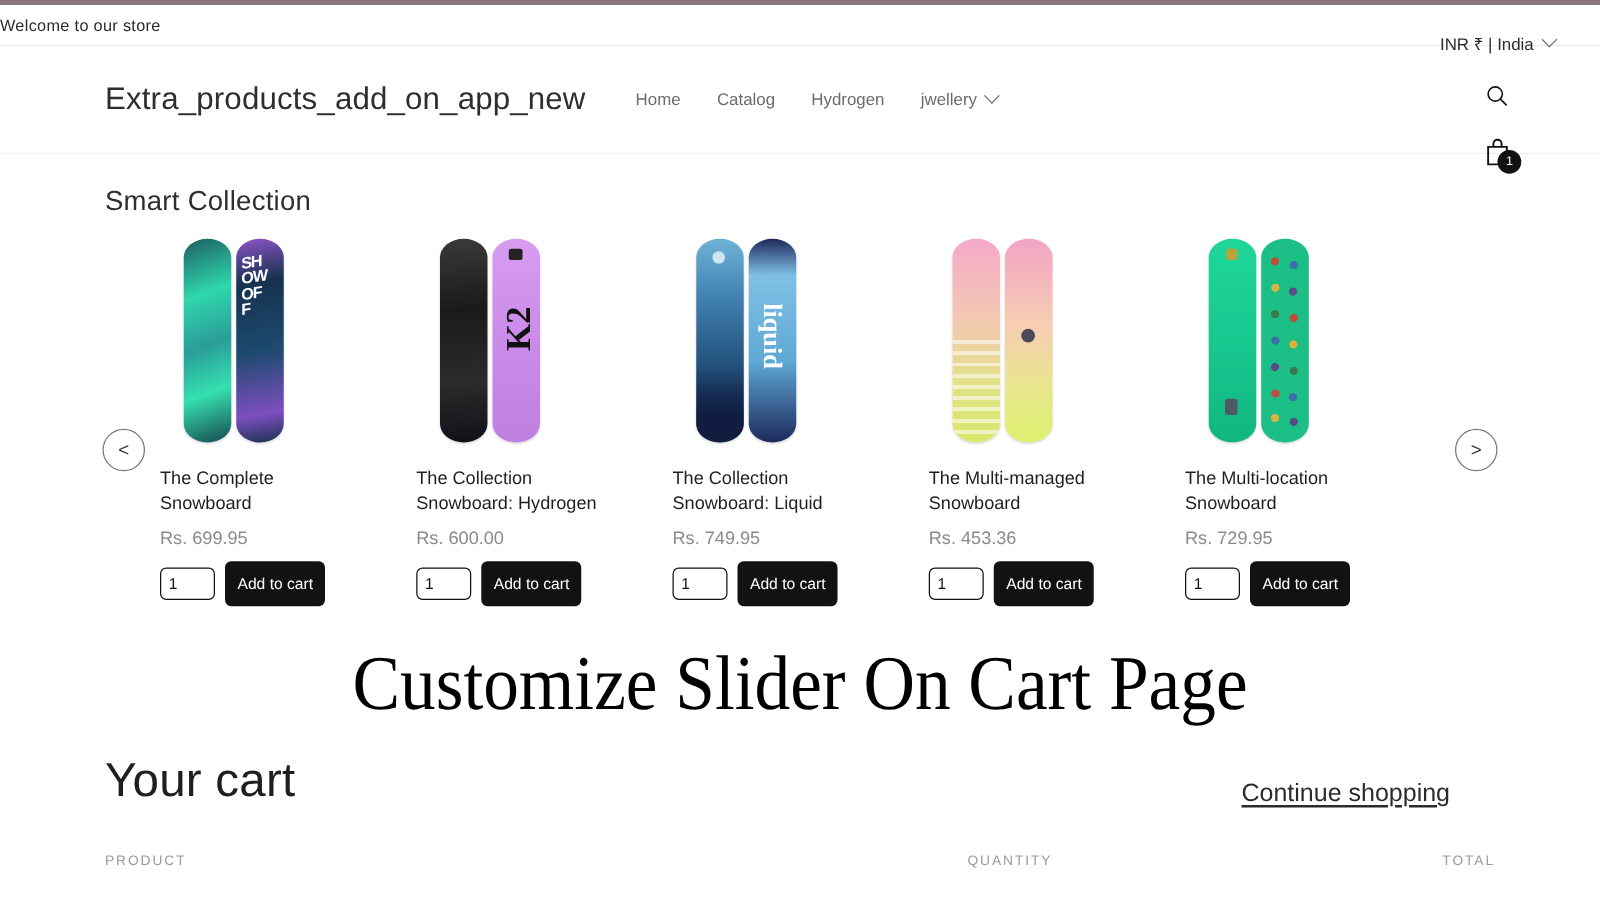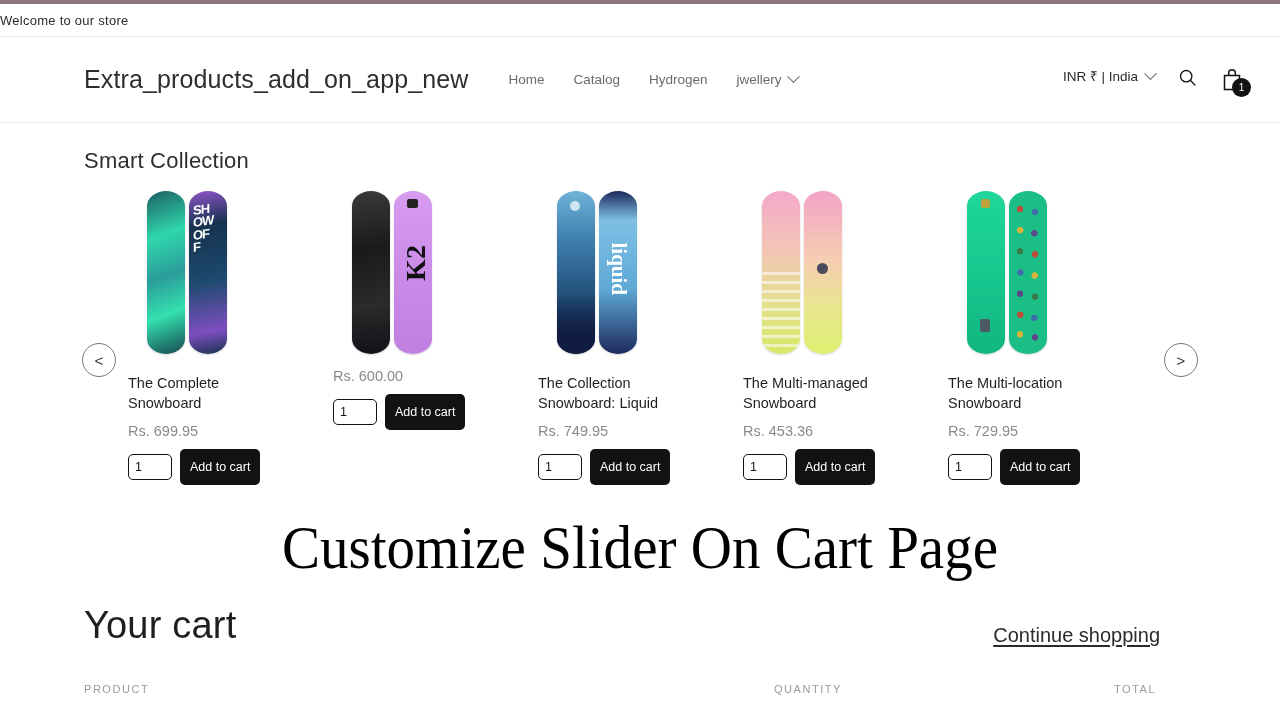--- a/index.html
+++ b/index.html
@@ -45,21 +45,21 @@
     white-space: nowrap;
   }
   .nav .with-caret { display: inline-flex; align-items: center; gap: 7px; }
   .caret {
     width: 9px; height: 9px; display: inline-block;
     border-right: 1.3px solid #6b6b6b; border-bottom: 1.3px solid #6b6b6b;
     transform: rotate(45deg) translate(-2px,-2px);
   }
   .header-right {
     margin-left: auto;
-    display: flex; align-items: flex-start; gap: 22px;
+    display: flex; align-items: center; gap: 22px; flex-direction: column;
   }
   .locale {
     display: inline-flex; align-items: center; gap: 8px;
     font-size: 13.5px; color: #2b2b2b; white-space: nowrap;
   }
   .icon-btn {
     display: inline-flex; align-items: center; justify-content: center;
     background: none; border: none; cursor: pointer; color: #121212;
   }
   .cart-wrap { position: relative; display: inline-flex; }
@@ -148,21 +148,21 @@
   .continue {
     margin-left: auto; font-size: 20px; color: #2b2b2b;
     text-decoration: underline; text-underline-offset: 3px;
   }
   .cart-table-head {
     display: flex; padding: 36px 84px 0 84px;
     font-size: 11px; letter-spacing: .14em; color: #9a9a9a;
   }
   .th-product { flex: 0 0 690px; }
   .th-qty { flex: 0 0 340px; }
-  .th-total { flex: 1; }
+  .th-total { flex: 1; text-align: right; }
 </style>
 </head>
 <body>
 
 <div class="top-accent"></div>
 
 <div class="announcement">
   <span>Welcome to our store</span>
 </div>
 <div class="announcement-divider"></div>
@@ -228,20 +228,21 @@
     </div>
 
     <div class="card">
       <div class="card-media">
         <div class="board" style="background:linear-gradient(175deg,#3a3a3a 0%,#1a1a1a 35%,#2b2b2b 70%,#101018 100%);"></div>
         <div class="board" style="background:linear-gradient(180deg,#d79cf0 0%,#c98ae8 55%,#bf7fe0 100%);">
           <div style="position:absolute;top:8px;left:13px;width:11px;height:9px;background:#222;border-radius:2px;"></div>
           <div style="position:absolute;top:58px;left:4px;color:#111;font-size:28px;font-weight:700;line-height:1;transform:rotate(-90deg);font-family:'Liberation Serif',serif;">K2</div>
         </div>
       </div>
+      <div class="card-title">The Collection Snowboard: Hydrogen</div>
       <div class="card-price">Rs. 600.00</div>
       <div class="card-actions">
         <input class="qty" value="1" style="">
         <button class="atc">Add to cart</button>
       </div>
     </div>
 
     <div class="card">
       <div class="card-media">
         <div class="board" style="background:linear-gradient(180deg,#6fb3d8 0%,#3f7fae 30%,#23527d 62%,#15224a 100%);">

